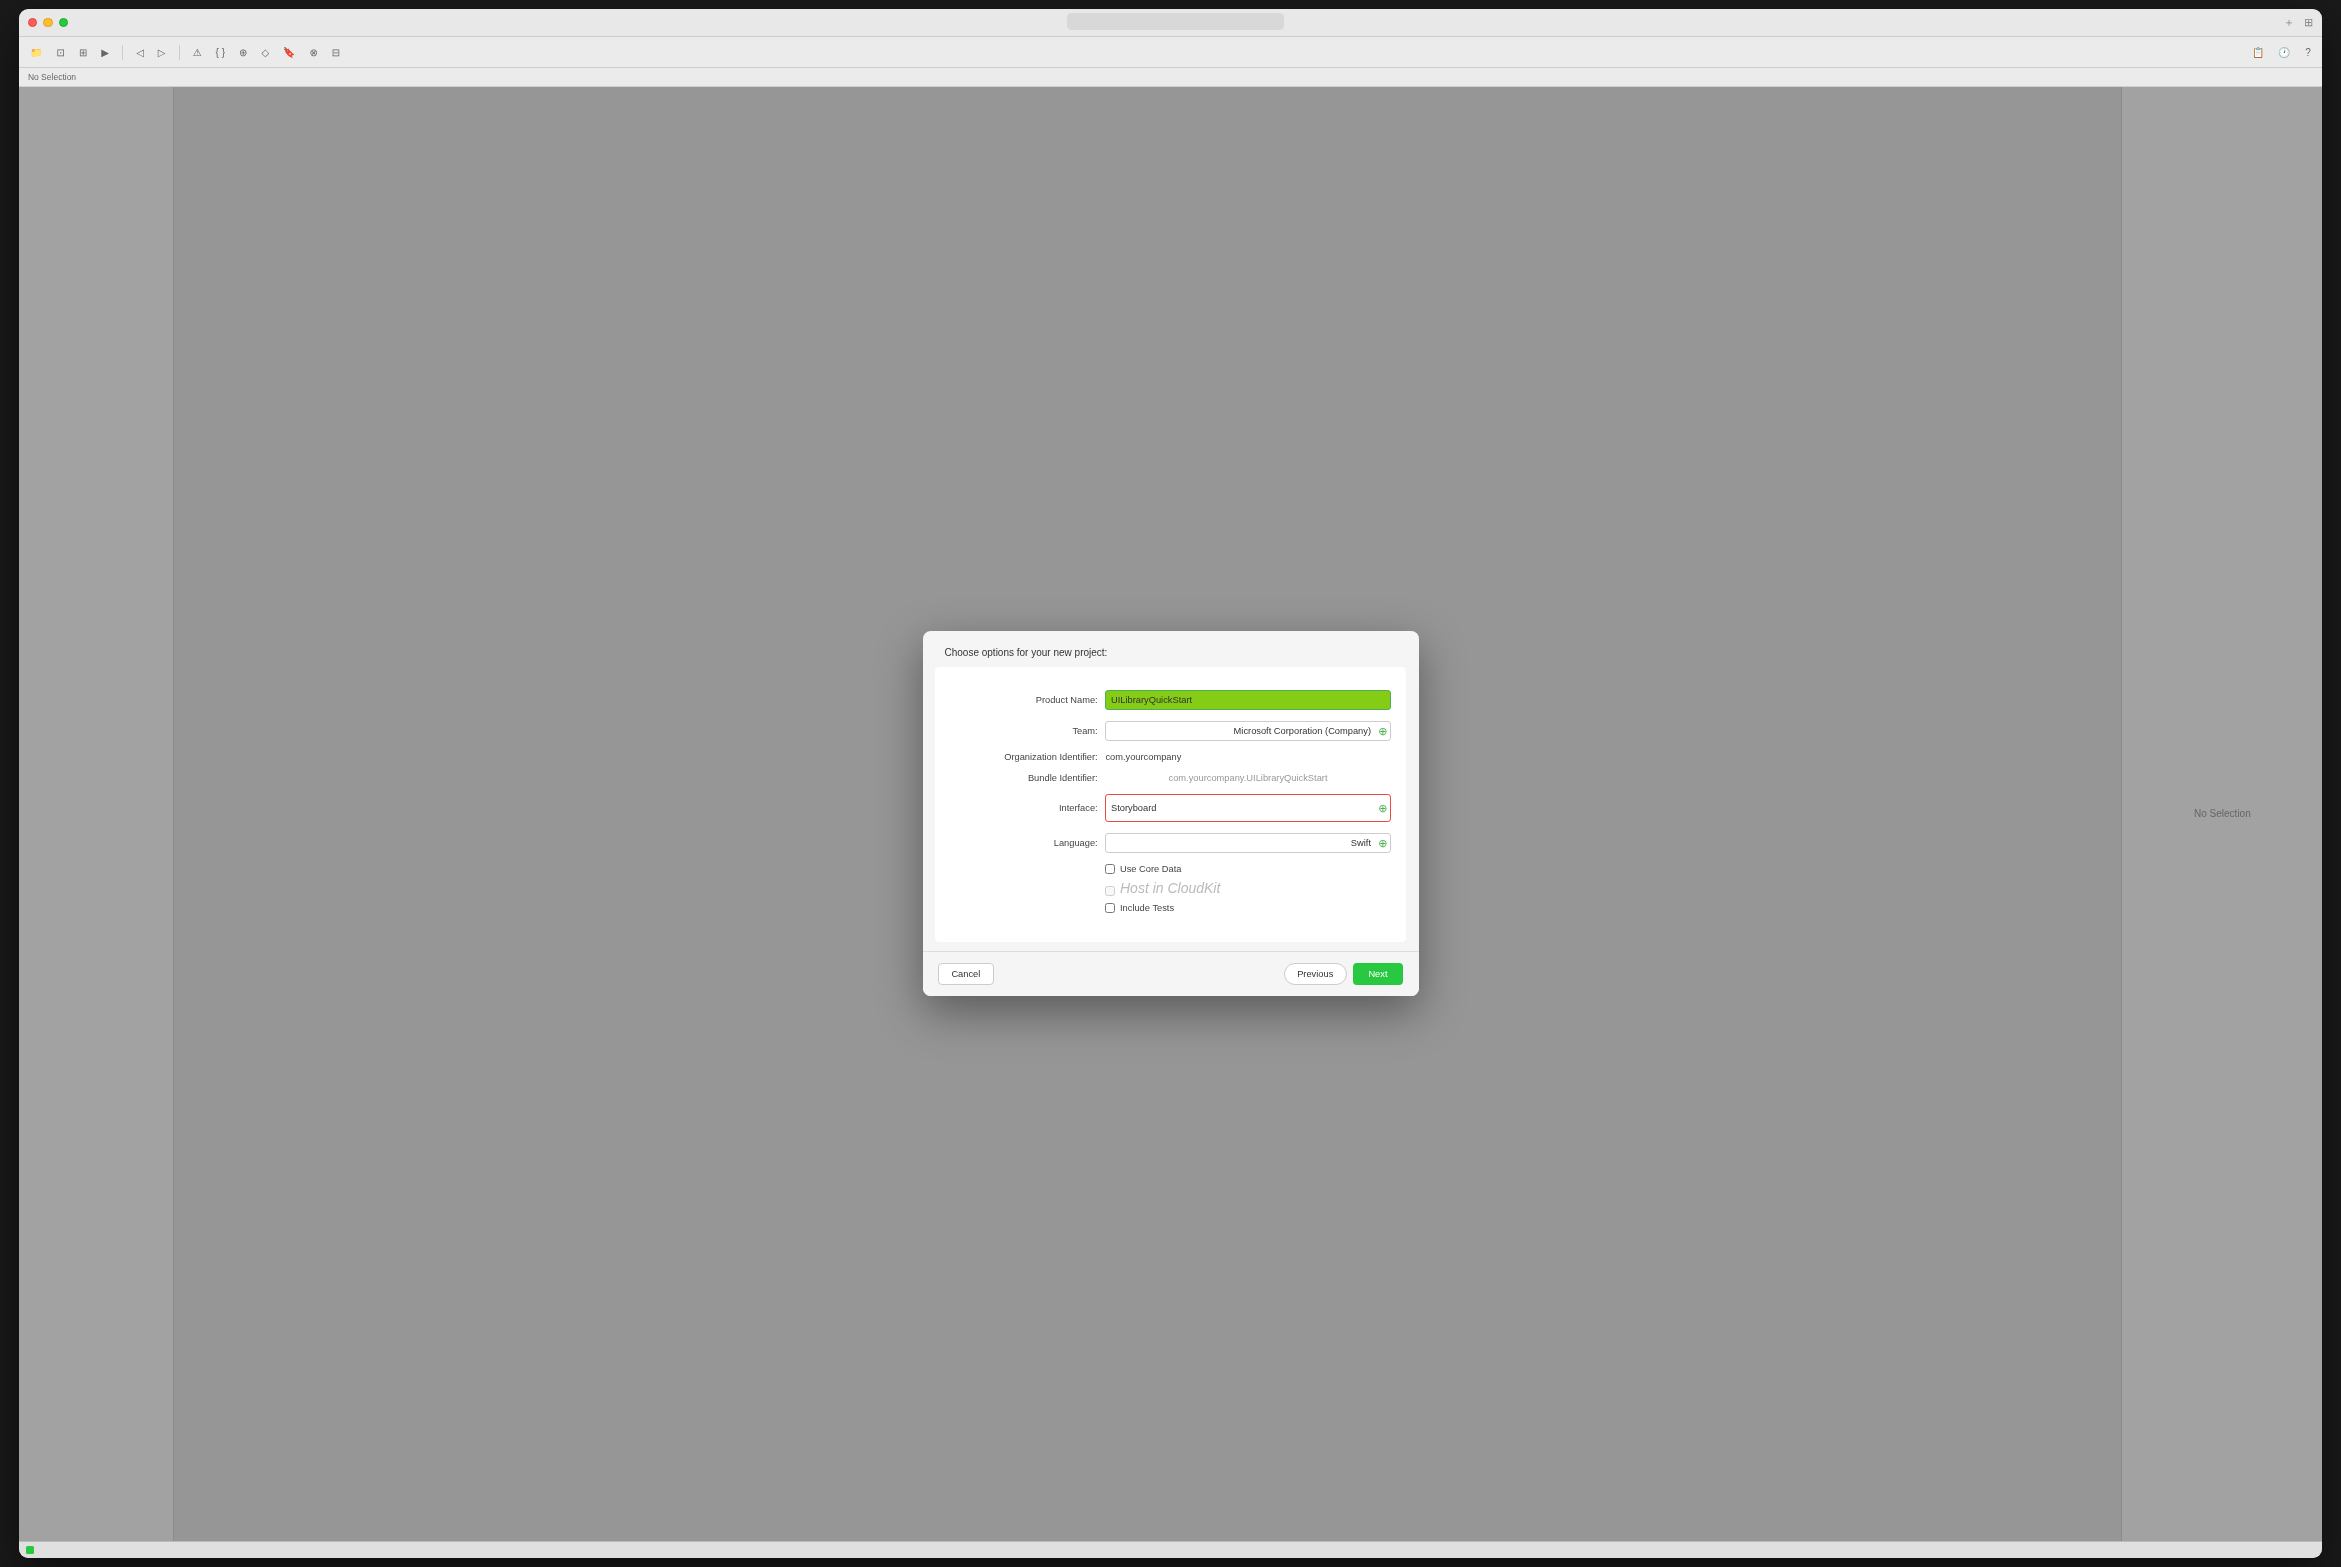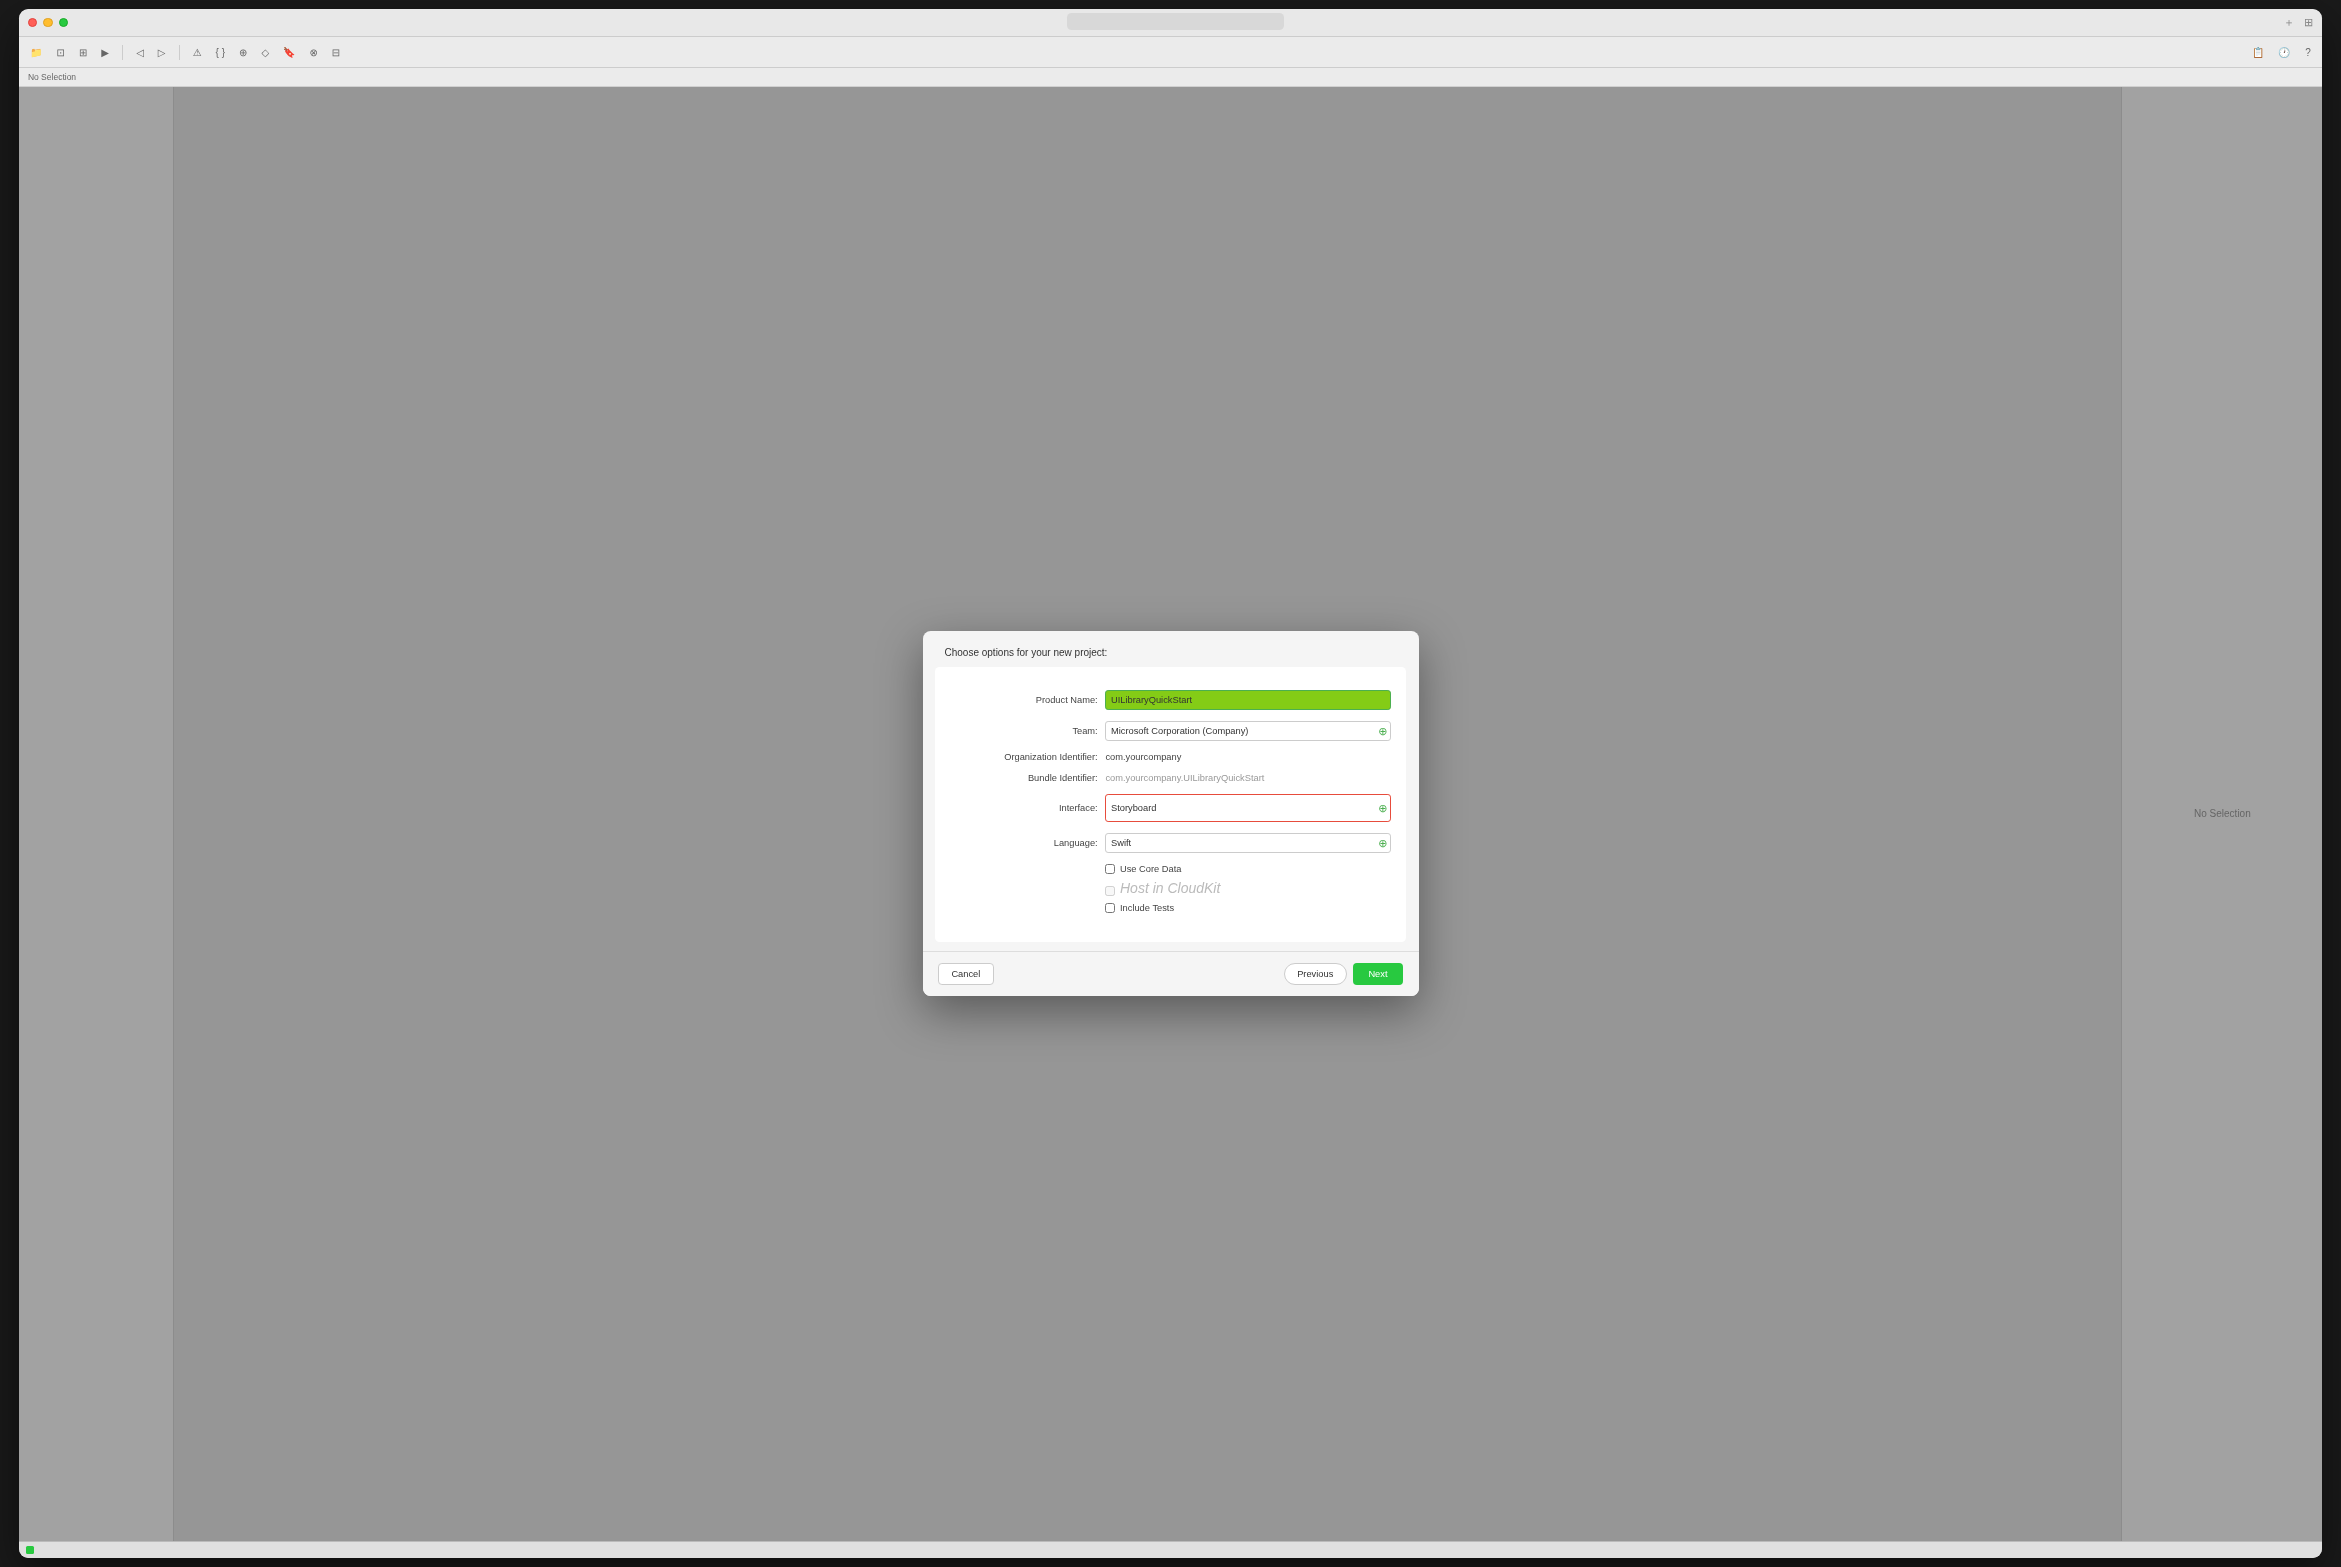--- a/index.html
+++ b/index.html
@@ -209,20 +209,21 @@
     .form-value {
       font-size: 9.3px;
       color: #444;
       flex: 1;
     }
 
     .form-value-muted {
       font-size: 9.3px;
       color: #999;
       flex: 1;
+      text-align: center;
     }
 
     .form-input {
       flex: 1;
       height: 20px;
       border: 1.2px solid #4caf50;
       border-radius: 3.1px;
       padding: 0 4.6px;
       font-size: 9.3px;
       background: #84cc16;
@@ -240,20 +241,21 @@
       height: 20px;
       border: 0.8px solid #ccc;
       border-radius: 3.1px;
       padding: 0 18.6px 0 4.6px;
       font-size: 9.3px;
       background: white;
       color: #333;
       appearance: none;
       outline: none;
       cursor: pointer;
+      text-align: right;
     }
 
     .form-select-arrow {
       position: absolute;
       right: 3.1px;
       top: 50%;
       transform: translateY(-50%);
       pointer-events: none;
       color: #4caf50;
       font-size: 11px;

